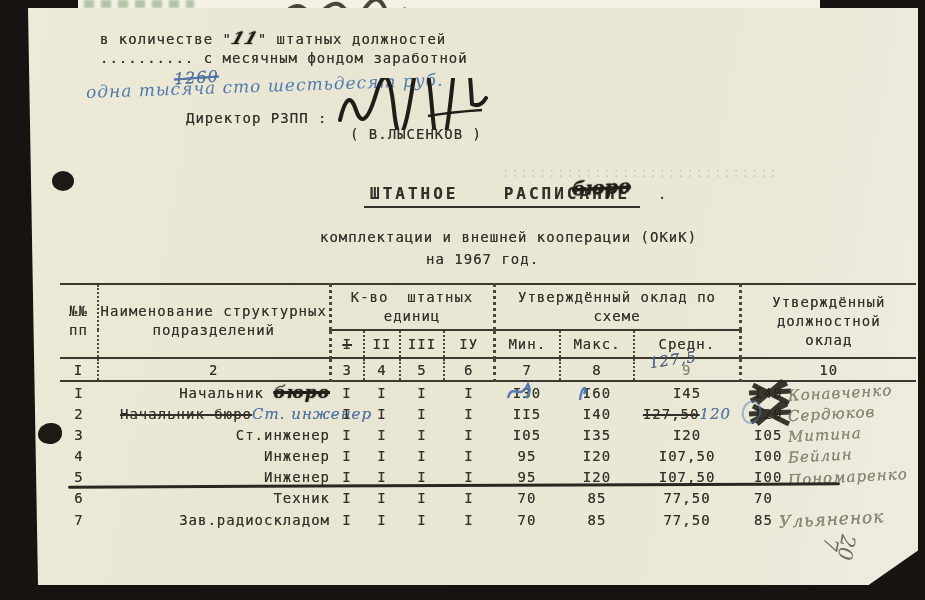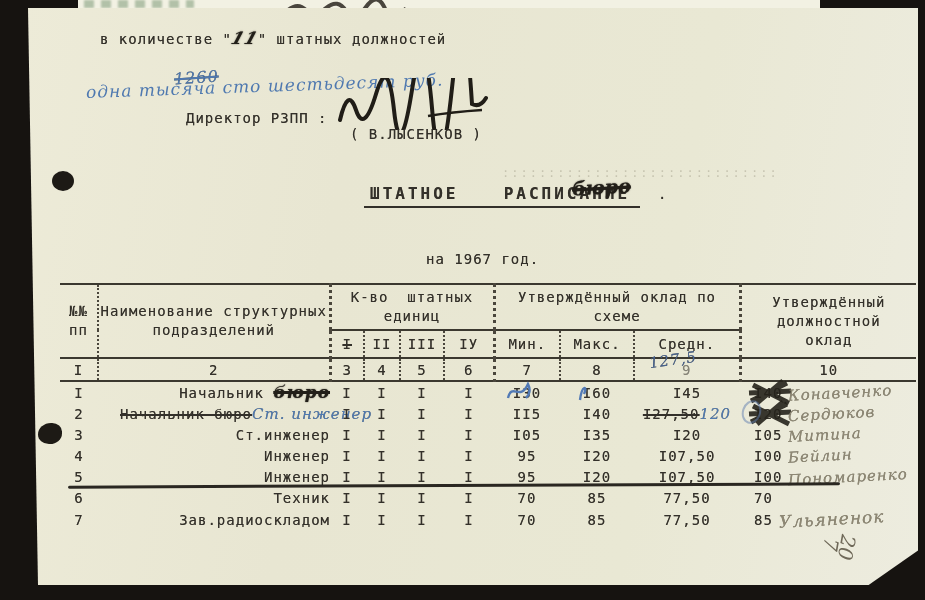--- a/index.html
+++ b/index.html
@@ -73,36 +73,38 @@
 <div class="green-smudge"></div>
 <svg class="top-scribble" width="150" height="20" viewBox="0 0 150 20">
   <path d="M6,10 Q16,2 24,10 T44,8 T64,11 T84,7 T104,11 T124,8" stroke="#2b2720" stroke-width="4" fill="none" opacity=".85"></path>
   <line x1="2" y1="12" x2="132" y2="10" stroke="#2b2720" stroke-width="2.5" opacity=".85"></line>
 </svg>
 <div class="page-edge-shadow"></div>
 
 <div class="page">
 
   <div class="typed" style="left:80px;top:20px;"><span>в количестве "</span><span class="hand ink-dark" style="display:inline-block;transform:skew(-18deg);font-size:17px;">11</span><span>" штатных должностей</span></div>
+  <div class="typed" style="left:80px;top:42px;">.......... с месячным фондом заработной</div>
   <div class="typed rel" style="left:80px;top:64px;"><span class="hand blue st" style="position:absolute;left:74px;top:-4px;font-size:16px;transform:rotate(-4deg);">1260</span></div>
   <div class="hand blue amount" style="position:absolute;left:66px;top:74px;">одна тысяча сто шестьдесят руб.</div>
   <div class="typed" style="left:166px;top:102px;">Директор РЗПП :</div>
   <svg class="sig" width="160" height="52" viewBox="0 0 160 52">
     <path d="M8,42 Q16,8 24,32 T44,16 T62,32 T80,12 T100,30 T120,10 T140,26 Q148,30 154,20" stroke="#201d17" stroke-width="4" fill="none" stroke-linecap="round"></path>
     <path d="M96,38 Q120,34 150,32" stroke="#201d17" stroke-width="2.5" fill="none"></path>
   </svg>
   <div class="typed" style="left:330px;top:118px;">( В.ЛЫСЕНКОВ )</div>
 
   <div class="blob" style="left:32px;top:163px;width:22px;height:20px;"></div>
   <div class="blob" style="left:18px;top:415px;width:24px;height:21px;border-radius:60% 45% 55% 50%;"></div>
 
   <div class="faint-dots">::::::::::::::::::::::::::::::</div>
   <div class="typed" style="left:344px;top:176px;"><span class="title">ШТАТНОЕ  РАСПИСАНИЕ</span></div>
   <div class="hand ink-dark st3" style="position:absolute;left:552px;top:168px;font-size:19px;transform:rotate(-3deg);">бюро</div>
   <div class="typed" style="left:638px;top:178px;">.</div>
+  <div class="typed" style="left:300px;top:221px;">комплектации и внешней кооперации (ОКиК)</div>
   <div class="typed" style="left:406px;top:243px;">на 1967 год.</div>
 
   <table>
     <colgroup>
       <col style="width:38px">
         <col style="width:232px">
         <col style="width:34px">
         <col style="width:36px">
       <col style="width:44px">
         <col style="width:50px">

